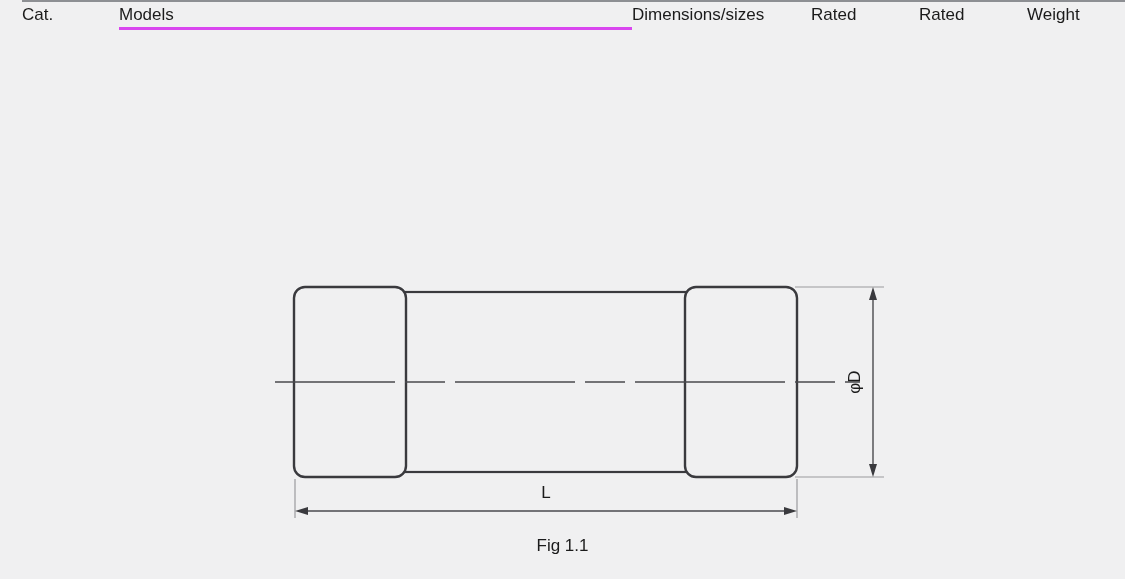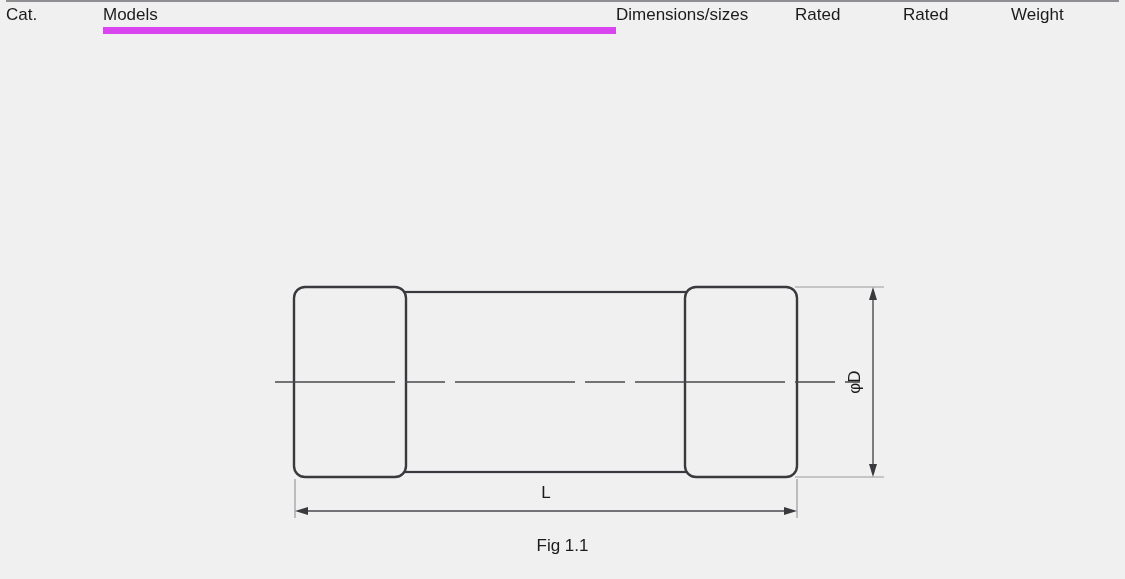--- a/index.html
+++ b/index.html
@@ -12,21 +12,21 @@
     background: #f0f0f1;
     font-family: "Liberation Sans", sans-serif;
     color: #1b1b1b;
     overflow: hidden;
     position: relative;
   }
 
   
   .datasheet {
     position: absolute;
-    left: 0;
+    left: 16px;
     top: 0;
     width: 987px;
   }
   table.spec {
     border-collapse: collapse;
     width: 1113px;
     margin-left: 6px;
     table-layout: fixed;
     font-size: 17px;
   }
@@ -40,21 +40,21 @@
     height: 25px;
     white-space: nowrap;
   }
 
   
   .rule-top-outer { border-top: 2px solid #8d8f93; }
   .rule-top-inner { border-top: 1px solid #a8aaae; }
   .rule-thin { border-bottom: 1px solid #a8aaae; }
   .rule-med  { border-bottom: 1.5px solid #8d8f93; }
   .rule-bottom { border-bottom: 2px solid #8d8f93; }
-  .group-rule { border-bottom: 7px solid #d946ef; }
+  .group-rule { border-bottom: 3px solid #d946ef; }
 
   
   .c-cat  { width: 97px; }
   .c-gg   { width: 113px; }
   .c-ar   { width: 130px; }
   .c-xgg  { width: 140px; }
   .c-xar  { width: 130px; }
   .c-fig  { width: 46px;  }
   .c-dim  { width: 133px; }
   .c-volt { width: 108px; }

